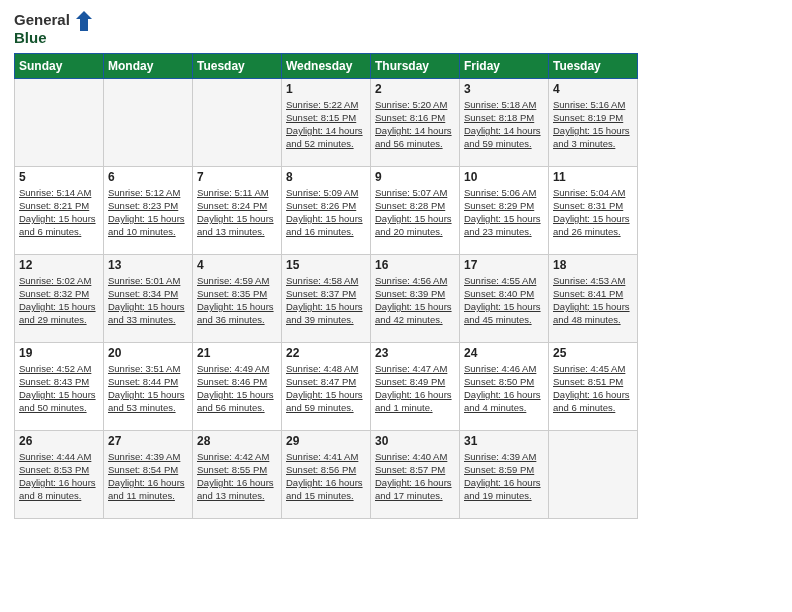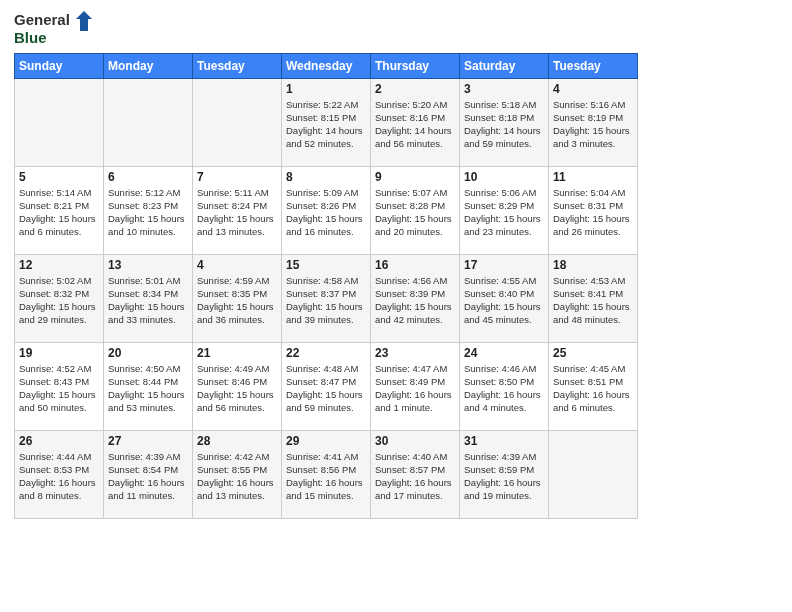--- a/index.html
+++ b/index.html
@@ -35,21 +35,21 @@
     .location {
       font-size: 14px;
       color: #555;
     }
     table {
       width: 100%;
       border-collapse: collapse;
       table-layout: fixed;
     }
     thead tr th {
-      background-color: #3b82f6;
+      background-color: #15803d;
       color: #fff;
       font-size: 12px;
       font-weight: bold;
       padding: 5px 4px;
       text-align: left;
       border: 1px solid #1a56a0;
     }
     tbody tr td {
       border: 1px solid #ccc;
       vertical-align: top;
@@ -65,20 +65,21 @@
     .day-number {
       font-size: 12px;
       font-weight: bold;
       margin-bottom: 2px;
       color: #222;
     }
     .day-info {
       font-size: 9.5px;
       line-height: 1.4;
       color: #333;
+      text-decoration: underline;
     }
   </style>
 </head>
 <body>
 
 <div class="container">
   <div class="header">
     <div class="logo">
     <div style="display:flex;flex-direction:column;line-height:1.1">
       <span style="font-size:15px;font-weight:bold;color:#333;">General
@@ -96,21 +97,21 @@
   </div>
 
   <table>
     <thead>
       <tr id="thead-row">
           <th>Sunday</th>
           <th>Monday</th>
           <th>Tuesday</th>
           <th>Wednesday</th>
           <th>Thursday</th>
-          <th>Saturday</th>
+          <th>Friday</th>
           <th>Tuesday</th>
         </tr>
     </thead>
     <tbody id="calendar-body">
         <tr>
           <td></td>
           <td></td>
           <td></td>
           <td>
             <div class="day-number">1</div>
@@ -227,21 +228,21 @@
         </tr>
         <tr>
           <td>
             <div class="day-number">19</div>
             <div class="day-info">Sunrise: 4:52 AM
 Sunset: 8:43 PM
 Daylight: 15 hours and 50 minutes.</div>
           </td>
           <td>
             <div class="day-number">20</div>
-            <div class="day-info">Sunrise: 4:50 AM
+            <div class="day-info">Sunrise: 3:51 AM
 Sunset: 8:44 PM
 Daylight: 15 hours and 53 minutes.</div>
           </td>
           <td>
             <div class="day-number">21</div>
             <div class="day-info">Sunrise: 4:49 AM
 Sunset: 8:46 PM
 Daylight: 15 hours and 56 minutes.</div>
           </td>
           <td>

